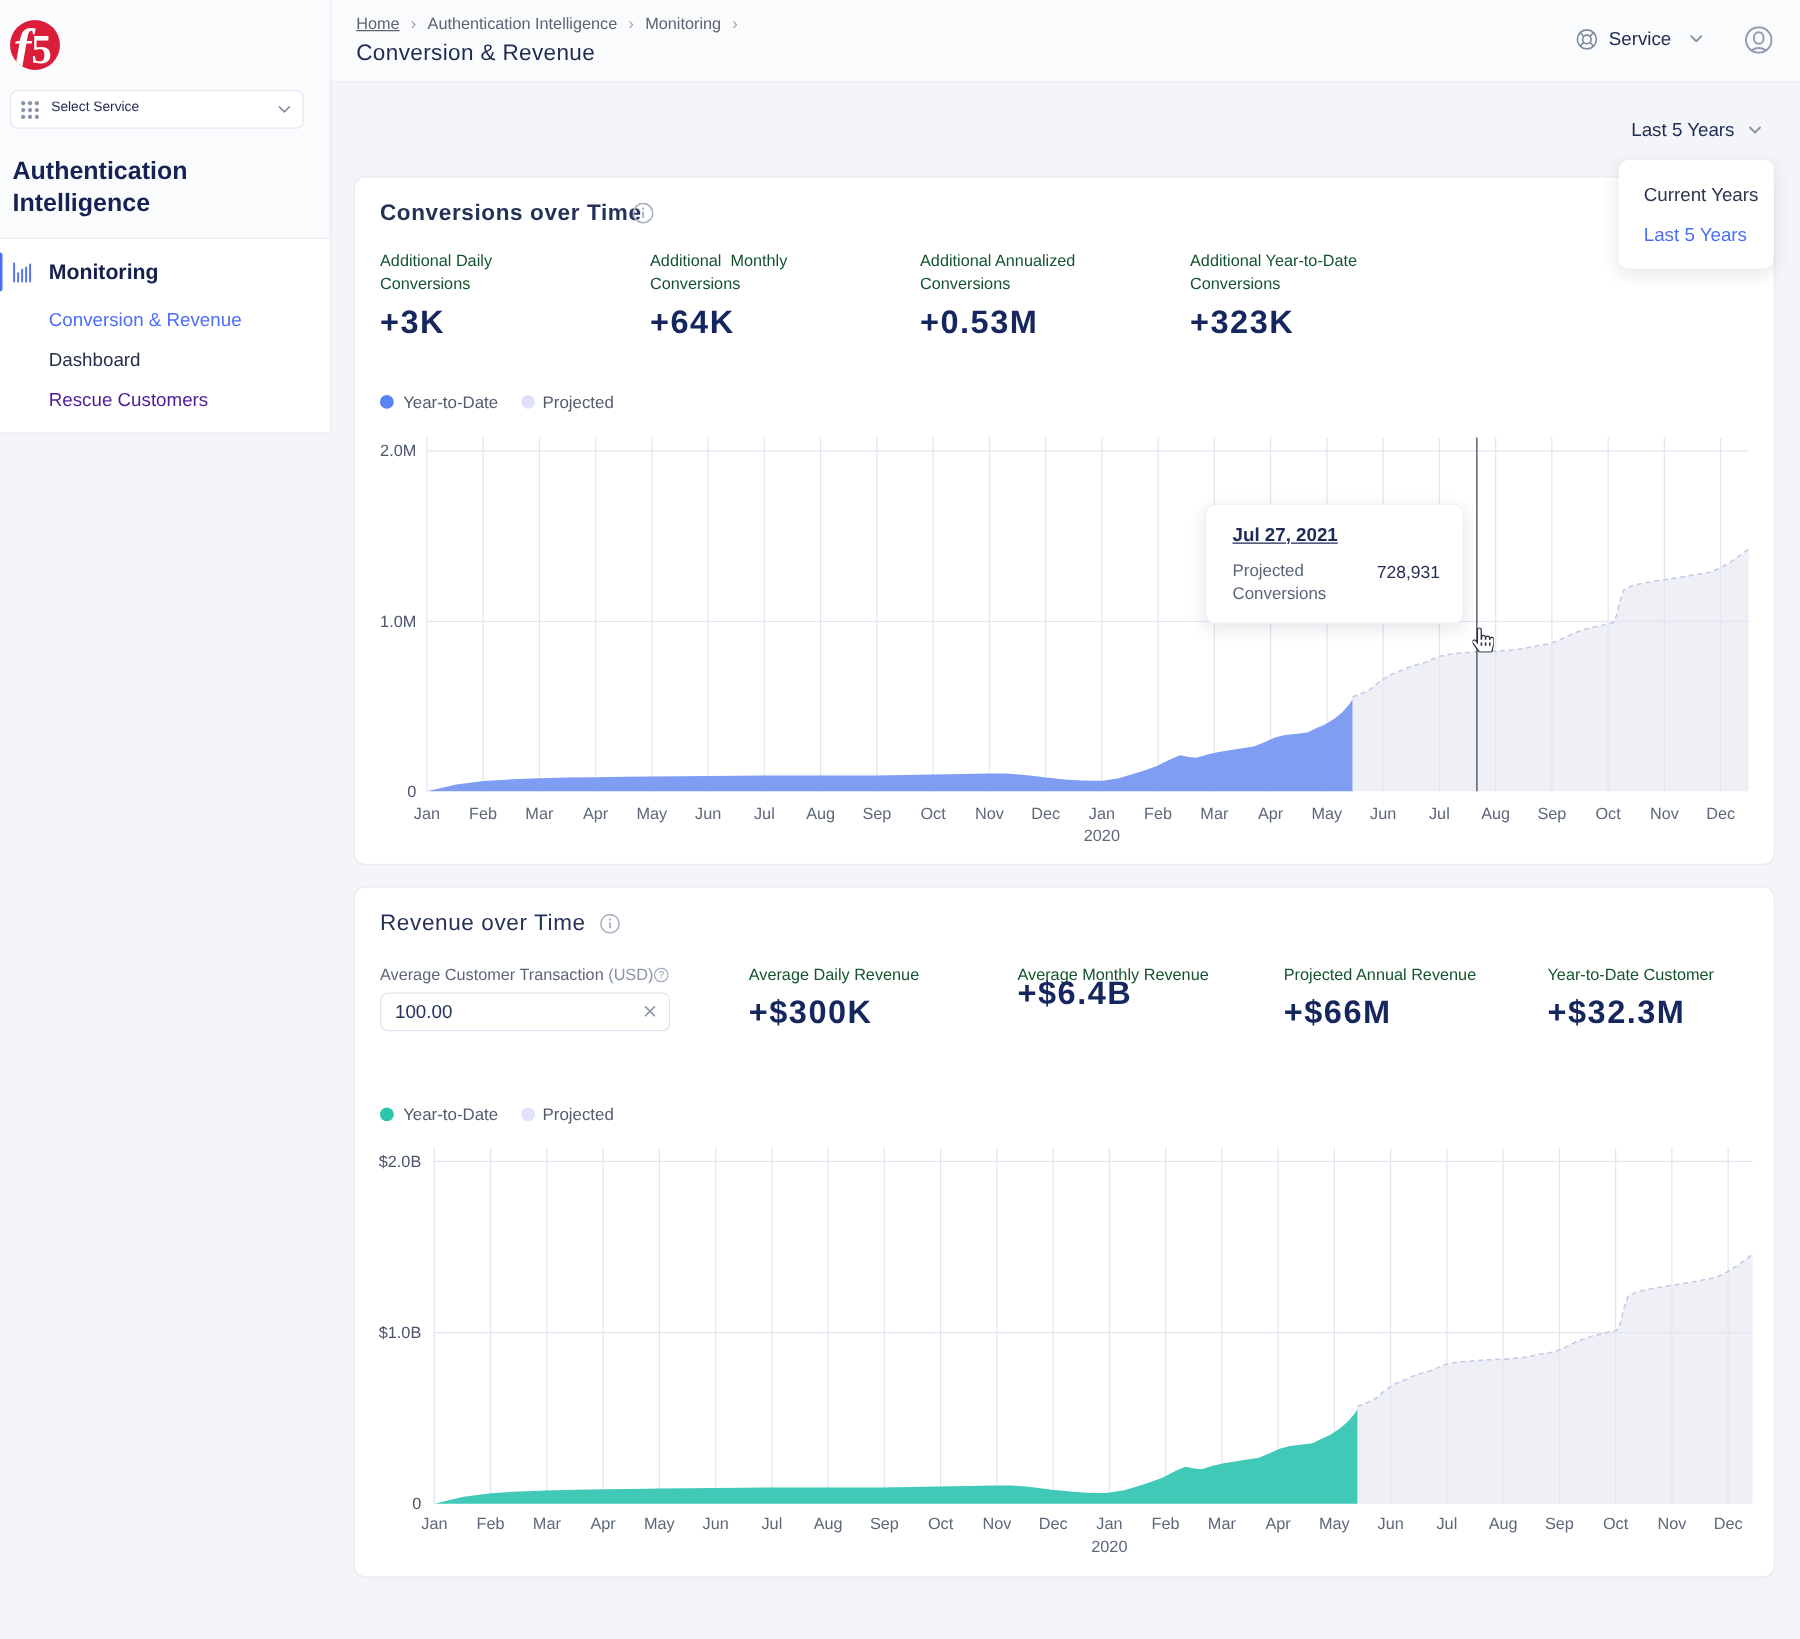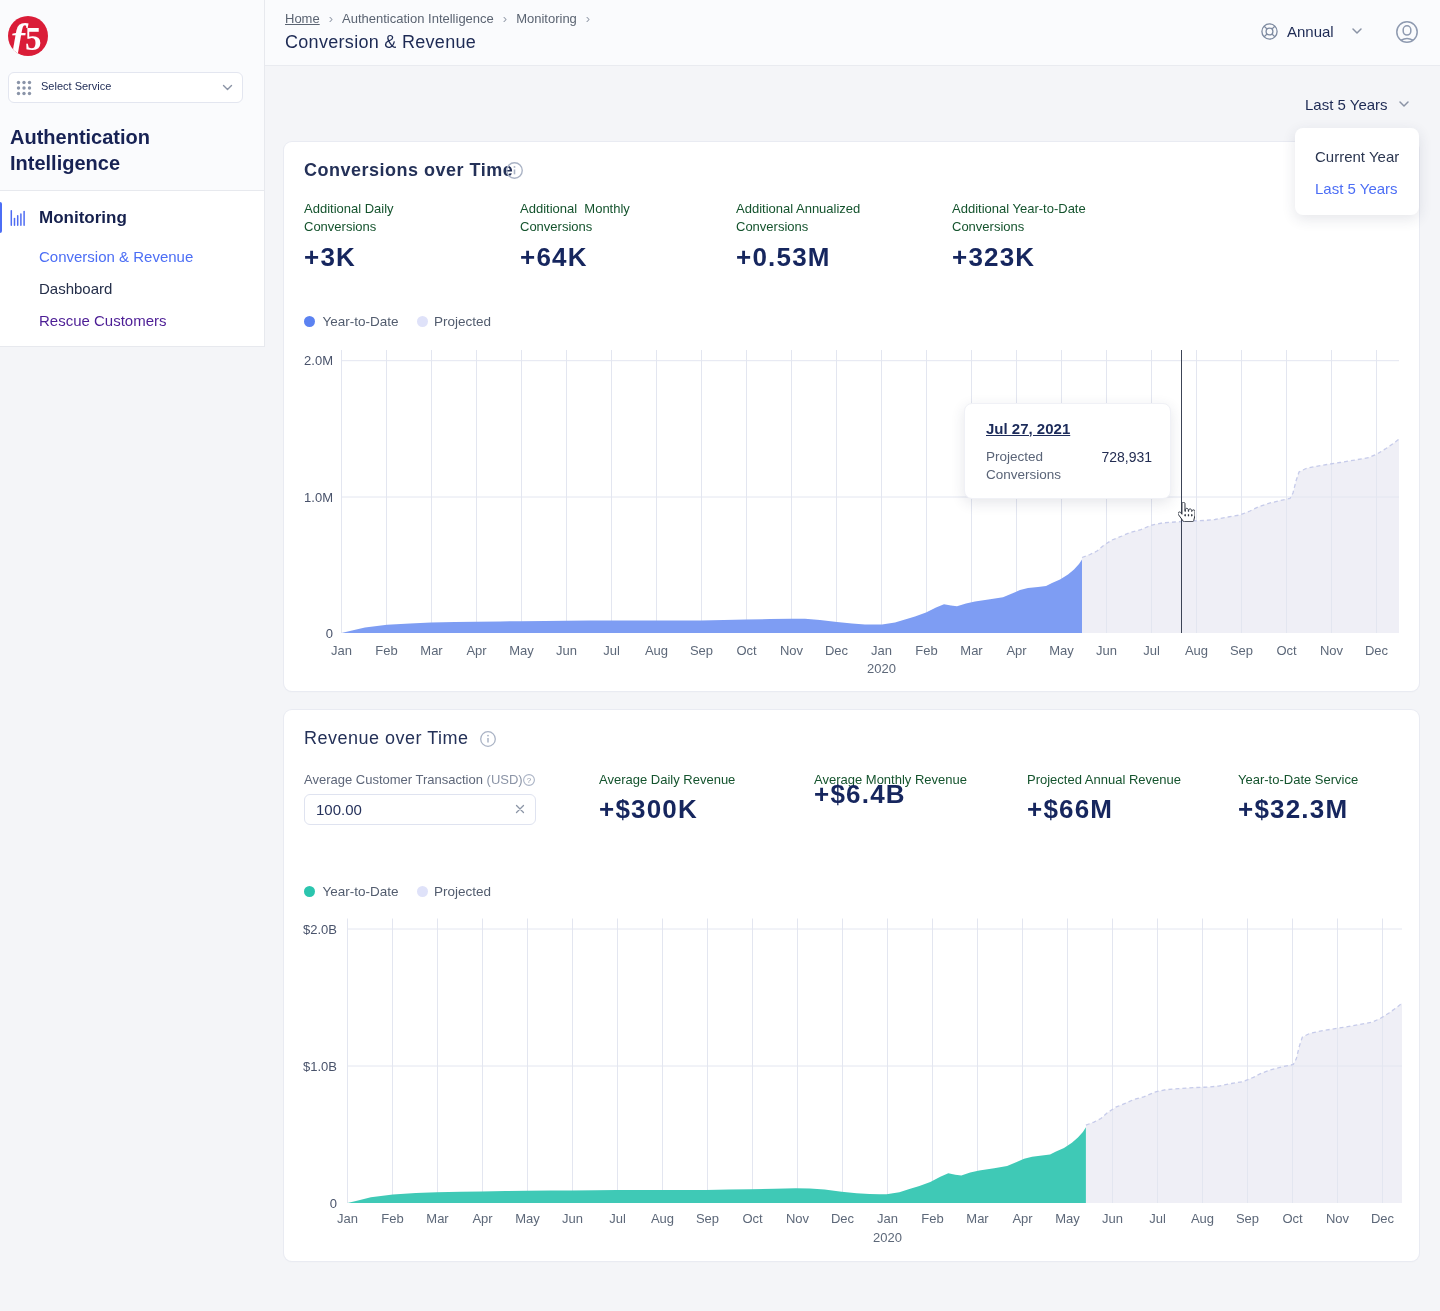--- a/index.html
+++ b/index.html
@@ -26,21 +26,21 @@
 <svg class="abs" style="left:1261px;top:23px;" width="17" height="17" viewBox="0 0 17 17">
   <circle cx="8.5" cy="8.5" r="7.6" fill="none" stroke="#7d8aa0" stroke-width="1.3"></circle>
   <circle cx="8.5" cy="8.5" r="3.4" fill="none" stroke="#7d8aa0" stroke-width="1.3"></circle>
   <g stroke="#7d8aa0" stroke-width="1.3">
     <line x1="5.9" y1="5.9" x2="3.2" y2="3.2"></line>
       <line x1="11.1" y1="5.9" x2="13.8" y2="3.2"></line>
     <line x1="5.9" y1="11.1" x2="3.2" y2="13.8"></line>
       <line x1="11.1" y1="11.1" x2="13.8" y2="13.8"></line>
   </g>
 </svg>
-<div class="abs navy" style="left:1287px;top:23px;font-size:15px;">Annual</div>
+<div class="abs navy" style="left:1287px;top:23px;font-size:15px;">Service</div>
 <svg class="abs" style="left:1351px;top:27px;" width="12" height="8" viewBox="0 0 12 8">
     <path d="M2 2 L6 6 L10 2" fill="none" stroke="#8a93a5" stroke-width="1.5" stroke-linecap="round" stroke-linejoin="round"></path>
   </svg>
 
 <svg class="abs" style="left:1396px;top:21px;" width="22" height="22" viewBox="0 0 22 22">
   <circle cx="11" cy="11" r="10.2" fill="none" stroke="#8e9ab0" stroke-width="1.5"></circle>
   <rect x="7.2" y="4.8" width="7.6" height="9.2" rx="3.8" fill="none" stroke="#8e9ab0" stroke-width="1.5"></rect>
   <path d="M5.2 19.2 Q11 15.6 16.8 19.2" fill="none" stroke="#8e9ab0" stroke-width="1.5"></path>
 </svg>
 
@@ -187,21 +187,21 @@
   <div class="abs" style="left:702px;top:277.5px;font-size:15px;font-weight:700;color:#1c2b5a;text-decoration:underline;">Jul 27, 2021</div>
   <div class="abs" style="left:702px;top:306px;font-size:13.5px;line-height:18px;color:#5a6477;">Projected<br>Conversions</div>
   <div class="abs" style="left:868px;top:307px;font-size:14px;color:#232d52;text-align:left;transform:translateX(-100%);">728,931</div>
 
   <svg class="abs" style="left:893.5px;top:359.5px;" width="17" height="20" viewBox="0 0 448 512">
     <path d="M448 240v96c0 3.084-.356 6.159-1.063 9.162l-32 136C410.686 499.23 394.562 512 376 512H168a40.004 40.004 0 0 1-32.35-16.473l-127.997-176c-12.993-17.866-9.043-42.883 8.822-55.876 17.867-12.994 42.884-9.043 55.877 8.823L104 315.992V40c0-22.091 17.909-40 40-40s40 17.909 40 40v200h8v-40c0-22.091 17.909-40 40-40s40 17.909 40 40v40h8v-24c0-22.091 17.909-40 40-40s40 17.909 40 40v24h8c0-22.091 17.909-40 40-40s40 17.909 40 40zm-256 80h-8v44h8v-44zm88 0h-8v44h8v-44zm88 0h-8v44h8v-44z" fill="#fff" stroke="#2a303c" stroke-width="26"></path>
   </svg>
 </div>
 
 <div class="abs" style="left:1295px;top:128px;width:124px;height:87px;background:#fff;border-radius:8px;box-shadow:0 4px 14px rgba(40,50,80,.12);z-index:30;"></div>
-<div class="abs" style="left:1315px;top:148px;font-size:15px;color:#2b3650;z-index:31;">Current Year</div>
+<div class="abs" style="left:1315px;top:148px;font-size:15px;color:#2b3650;z-index:31;">Current Years</div>
 <div class="abs" style="left:1315px;top:180px;font-size:15px;color:#4c6ef5;z-index:31;">Last 5 Years</div>
 
 <div class="card" style="top:710px;height:551px;">
   <div class="abs" style="left:20px;top:18.4px;font-size:18px;font-weight:500;letter-spacing:.5px;color:#243158;">Revenue over Time</div>
   <svg class="abs" style="left:196px;top:21px;" width="16" height="16" viewBox="0 0 16 16">
     <circle cx="8" cy="8" r="7.3" fill="none" stroke="#aab3c5" stroke-width="1.3"></circle>
     <line x1="8" y1="7" x2="8" y2="11.6" stroke="#aab3c5" stroke-width="1.5"></line>
     <circle cx="8" cy="4.6" r="0.9" fill="#aab3c5"></circle>
   </svg>
   <div class="abs" style="left:20px;top:61.5px;font-size:13px;color:#5d6679;">Average Customer Transaction <span style="color:#8b94a6;">(USD)</span></div>
@@ -213,21 +213,21 @@
   <div class="abs" style="left:32px;top:91px;font-size:15px;color:#27335c;">100.00</div>
   <svg class="abs" style="left:231px;top:94px;" width="10" height="10" viewBox="0 0 10 10">
       <path d="M1.5 1.5 L8.5 8.5 M8.5 1.5 L1.5 8.5" stroke="#8b95a6" stroke-width="1.3" stroke-linecap="round"></path>
     </svg>
   <div class="abs stat-label" style="left:315px;top:61px;">Average Daily Revenue</div>
   <div class="abs stat-value" style="left:315px;top:83.5px;">+$300K</div>
   <div class="abs stat-label" style="left:530px;top:61px;">Average Monthly Revenue</div>
   <div class="abs stat-value" style="left:530px;top:69px;">+$6.4B</div>
   <div class="abs stat-label" style="left:743px;top:61px;">Projected Annual Revenue</div>
   <div class="abs stat-value" style="left:743px;top:83.5px;">+$66M</div>
-  <div class="abs stat-label" style="left:954px;top:61px;">Year-to-Date Service</div>
+  <div class="abs stat-label" style="left:954px;top:61px;">Year-to-Date Customer</div>
   <div class="abs stat-value" style="left:954px;top:83.5px;">+$32.3M</div>
   <div class="leg-dot" style="left:20px;top:175.5px;background:#2bc5ae;"></div>
   <div class="leg-txt" style="left:38.5px;top:173.5px;">Year-to-Date</div>
   <div class="leg-dot" style="left:132.5px;top:175.5px;background:#dfe2f9;"></div>
   <div class="leg-txt" style="left:150px;top:173.5px;">Projected</div>
   <svg class="chart" style="left:0;top:0" width="1135" height="560" viewBox="0 0 1135 560">
 <path d="M801.9 493.0 L801.9 415.2 L809.9 412.1 L816.9 408.5 L823.8 402.4 L831.8 397.2 L841.8 393.1 L849.8 389.5 L859.7 386.9 L871.7 381.8 L881.7 379.7 L894.6 378.7 L909.6 377.6 L923.6 377.1 L934.5 376.1 L947.5 373.5 L959.5 371.5 L969.4 367.3 L977.4 363.2 L987.4 359.6 L999.3 356.5 L1009.3 354.5 L1012.3 348.8 L1015.3 336.4 L1018.3 327.2 L1025.3 323.6 L1034.2 321.5 L1046.2 319.4 L1059.2 317.4 L1074.1 314.8 L1088.1 312.2 L1096.1 308.6 L1105.0 303.0 L1113.0 297.3 L1118.0 293.2 L1118.0 493.0 Z" fill="#efeff6"></path>
 <line x1="63.5" y1="208.5" x2="63.5" y2="493.0" stroke="#e3e6f0" stroke-width="1"></line>
 <line x1="108.5" y1="208.5" x2="108.5" y2="493.0" stroke="#e3e6f0" stroke-width="1"></line>
 <line x1="153.5" y1="208.5" x2="153.5" y2="493.0" stroke="#e3e6f0" stroke-width="1"></line>

